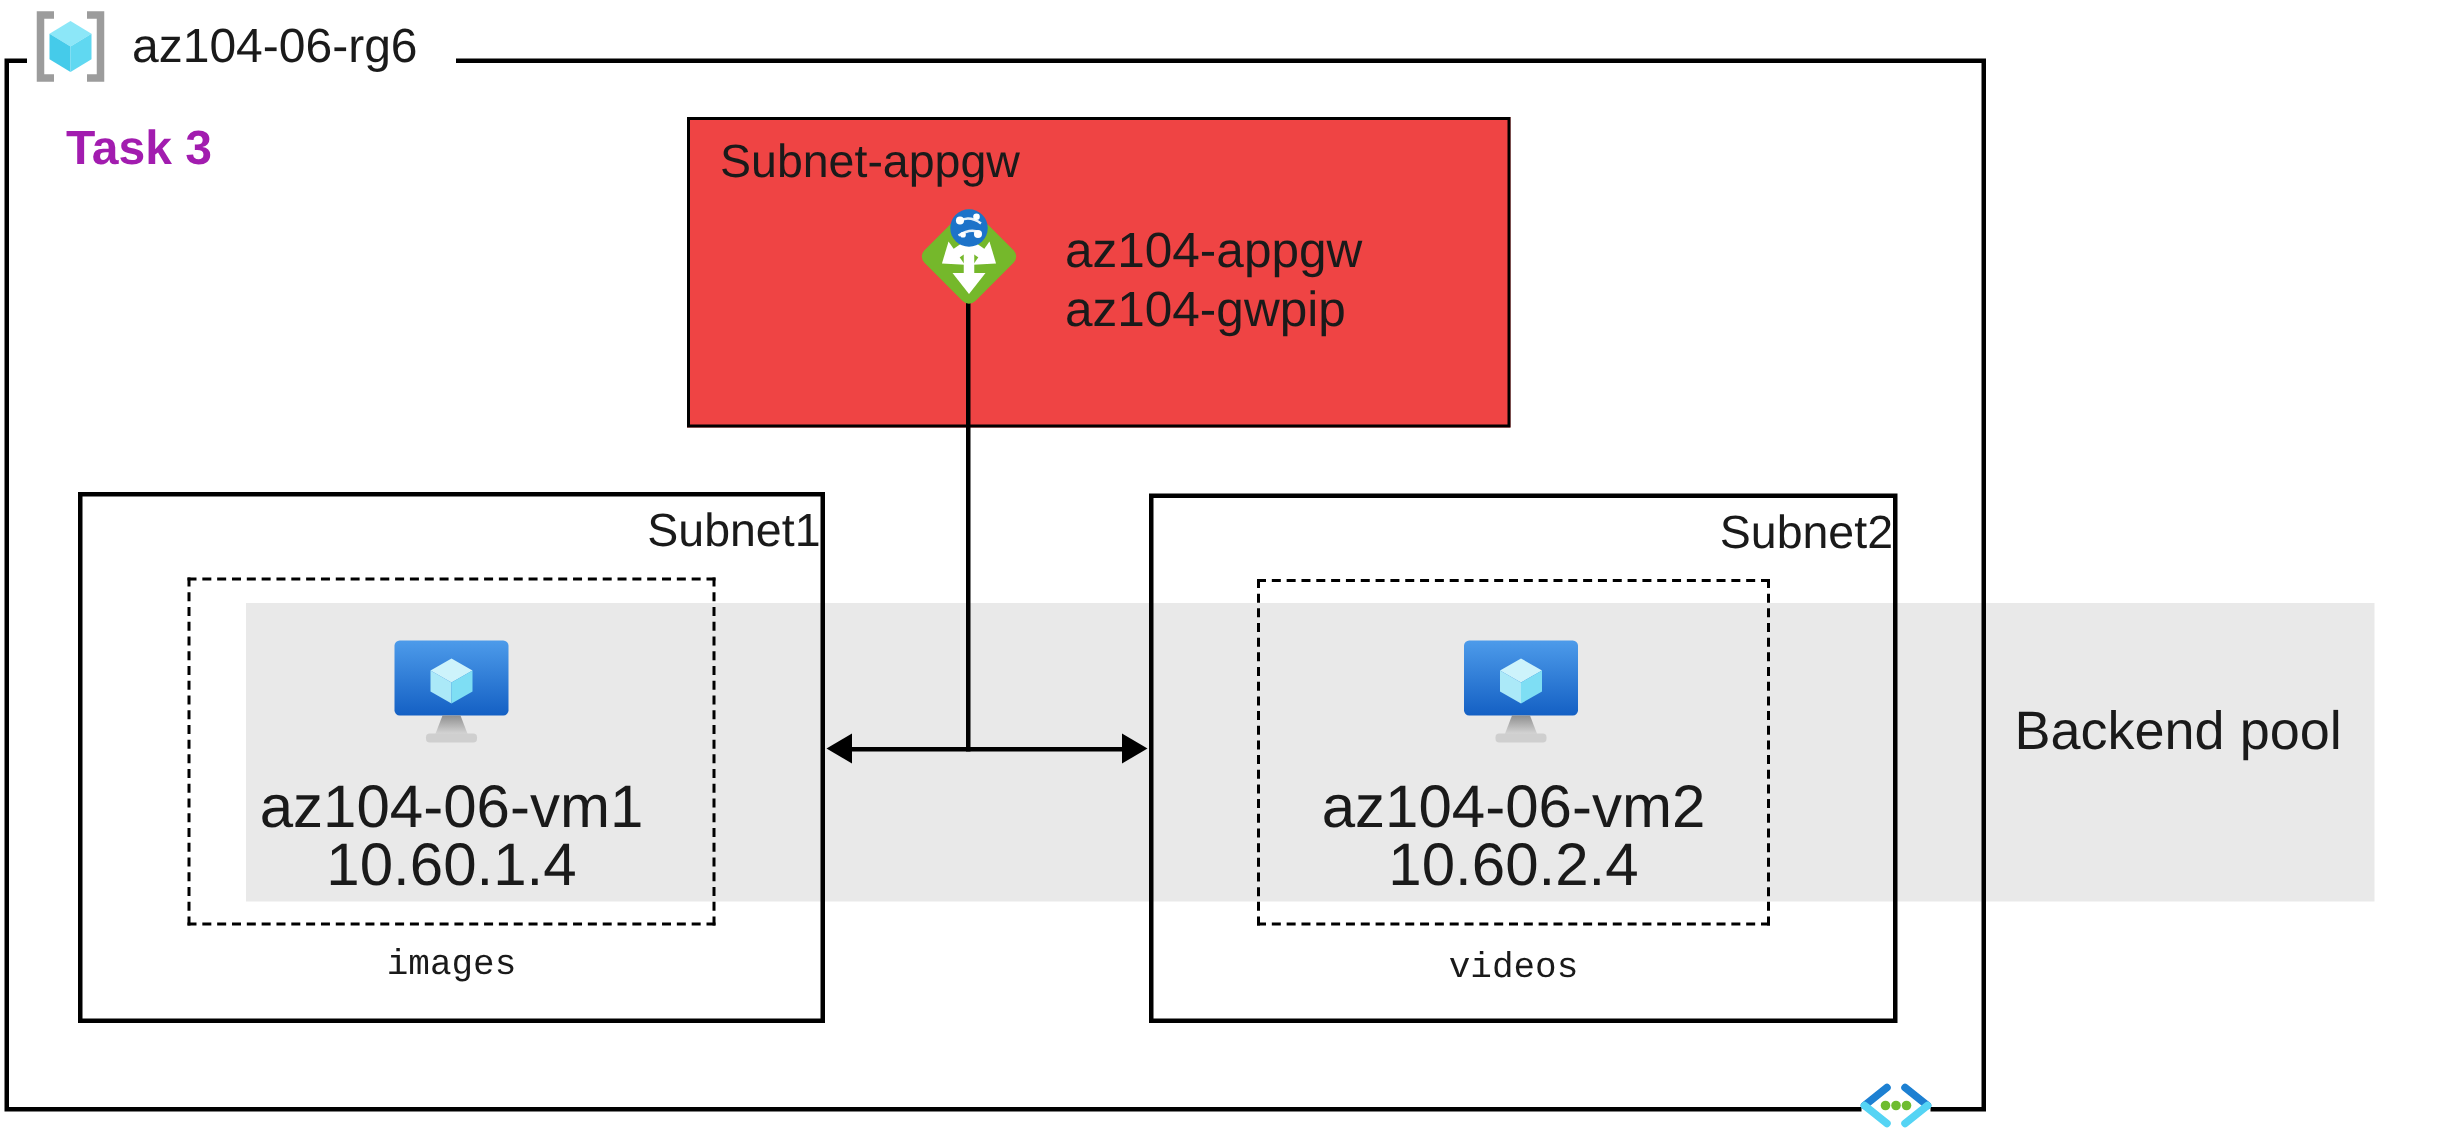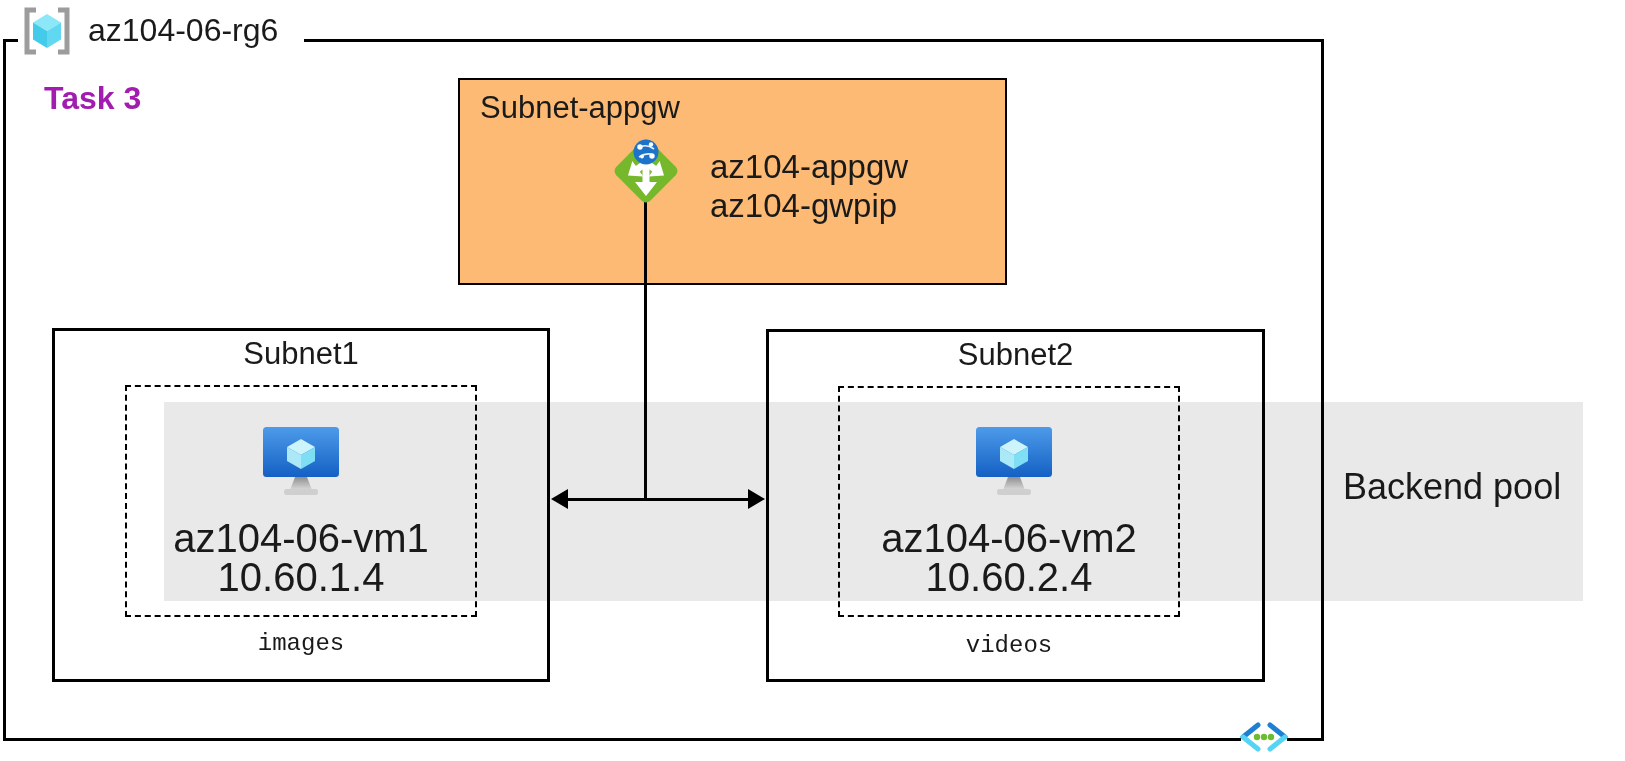--- a/index.html
+++ b/index.html
@@ -14,37 +14,37 @@
   .backend-label { left:1343px; top:466px; font-size:36px; white-space:nowrap; }
 
   
   .rg-box { left:3px; top:39px; width:1321px; height:702px; border:3px solid #000; box-sizing:border-box; }
   .rg-gap { left:18px; top:36px; width:286px; height:9px; background:#ffffff; }
   .rg-icon { left:20px; top:6px; width:54px; height:50px; }
   .rg-label { left:88px; top:12px; font-size:32px; white-space:nowrap; }
   .task-label { left:44px; top:80px; font-size:32px; font-weight:bold; color:#a21caf; white-space:nowrap; }
 
   
-  .appgw-box { left:458px; top:78px; width:549px; height:207px; border:2px solid #000; box-sizing:border-box; background:#fdba74;padding-left:10px; }
+  .appgw-box { left:458px; top:78px; width:549px; height:207px; border:2px solid #000; box-sizing:border-box; background:#ef4444;padding-left:10px; }
   .appgw-title { position:absolute; left:20px; top:10px; font-size:31px; white-space:nowrap; }
   .appgw-icon { left:605px; top:130px; width:82px; height:82px; }
   .appgw-labels { left:710px; top:147px; font-size:33px; line-height:39px; white-space:nowrap; }
 
   
   .v-line { left:644px; top:202px; width:3px; height:299px; background:#000; }
   .h-line { left:563px; top:498px; width:190px; height:3px; background:#000; }
   .ah { width:0; height:0; border-top:10px solid transparent; border-bottom:10px solid transparent; }
   .ah-left  { left:551px; top:489px; border-right:17px solid #000; }
   .ah-right { left:748px; top:489px; border-left:17px solid #000; }
 
   
   .subnet-box { border:3px solid #000; box-sizing:border-box; background:transparent; }
   .subnet1-box { left:52px;  top:328px; width:498px; height:354px; }
   .subnet2-box { left:766px; top:329px; width:499px; height:353px; }
-  .subnet-title { position:absolute; left:0; top:5px; width:100%; text-align:center; font-size:31px; }
+  .subnet-title { position:absolute; left:0; top:5px; width:100%; text-align:right; font-size:31px; }
 
   .dashed-box { border:2px dashed #000; box-sizing:border-box; background:transparent; }
   .dashed1 { left:125px; top:385px; width:352px; height:232px; }
   .dashed2 { left:838px; top:386px; width:342px; height:231px; }
 
   .vm-icon  { width:78px; height:72px; }
   .vm1-icon { left:262px; top:426px; }
   .vm2-icon { left:975px; top:426px; }
 
   .vm-labels { width:320px; text-align:center; font-size:40px; line-height:39px; white-space:nowrap; }

